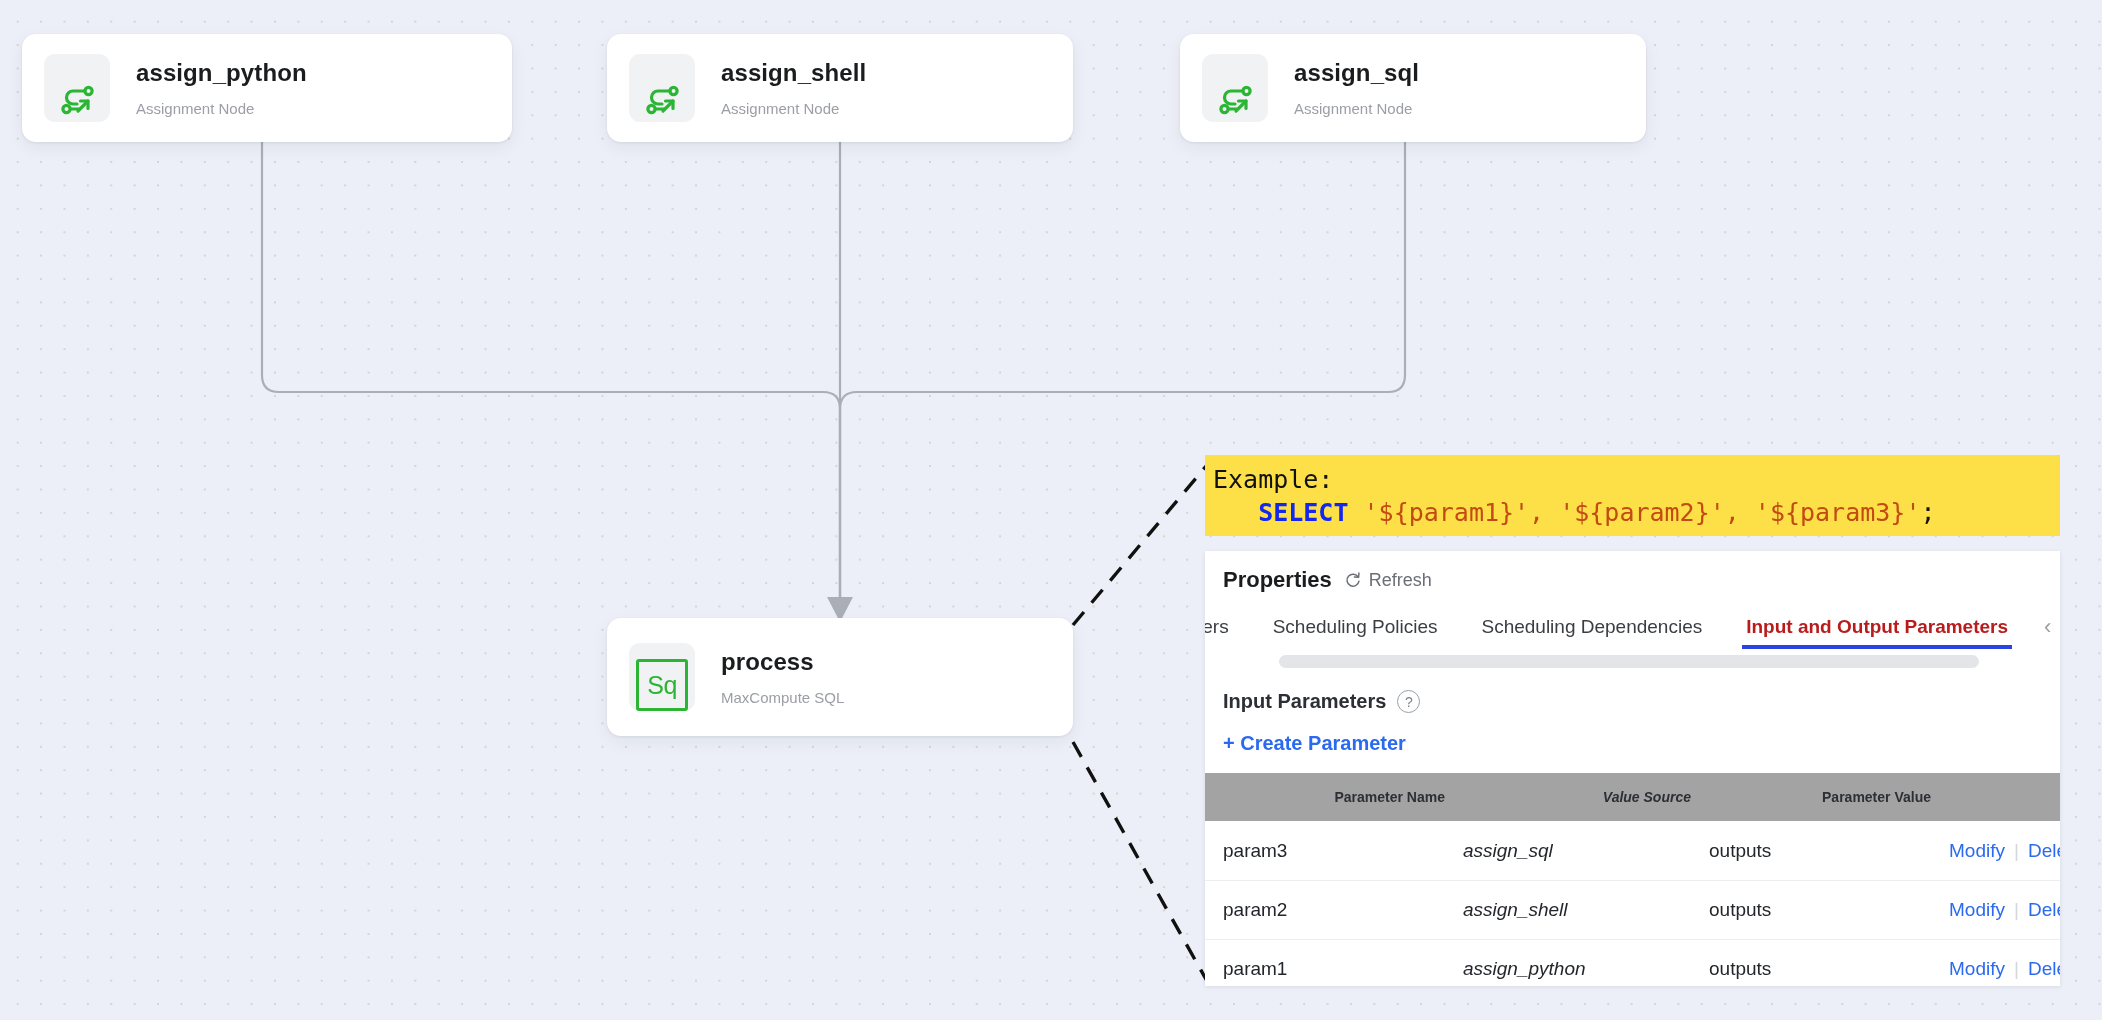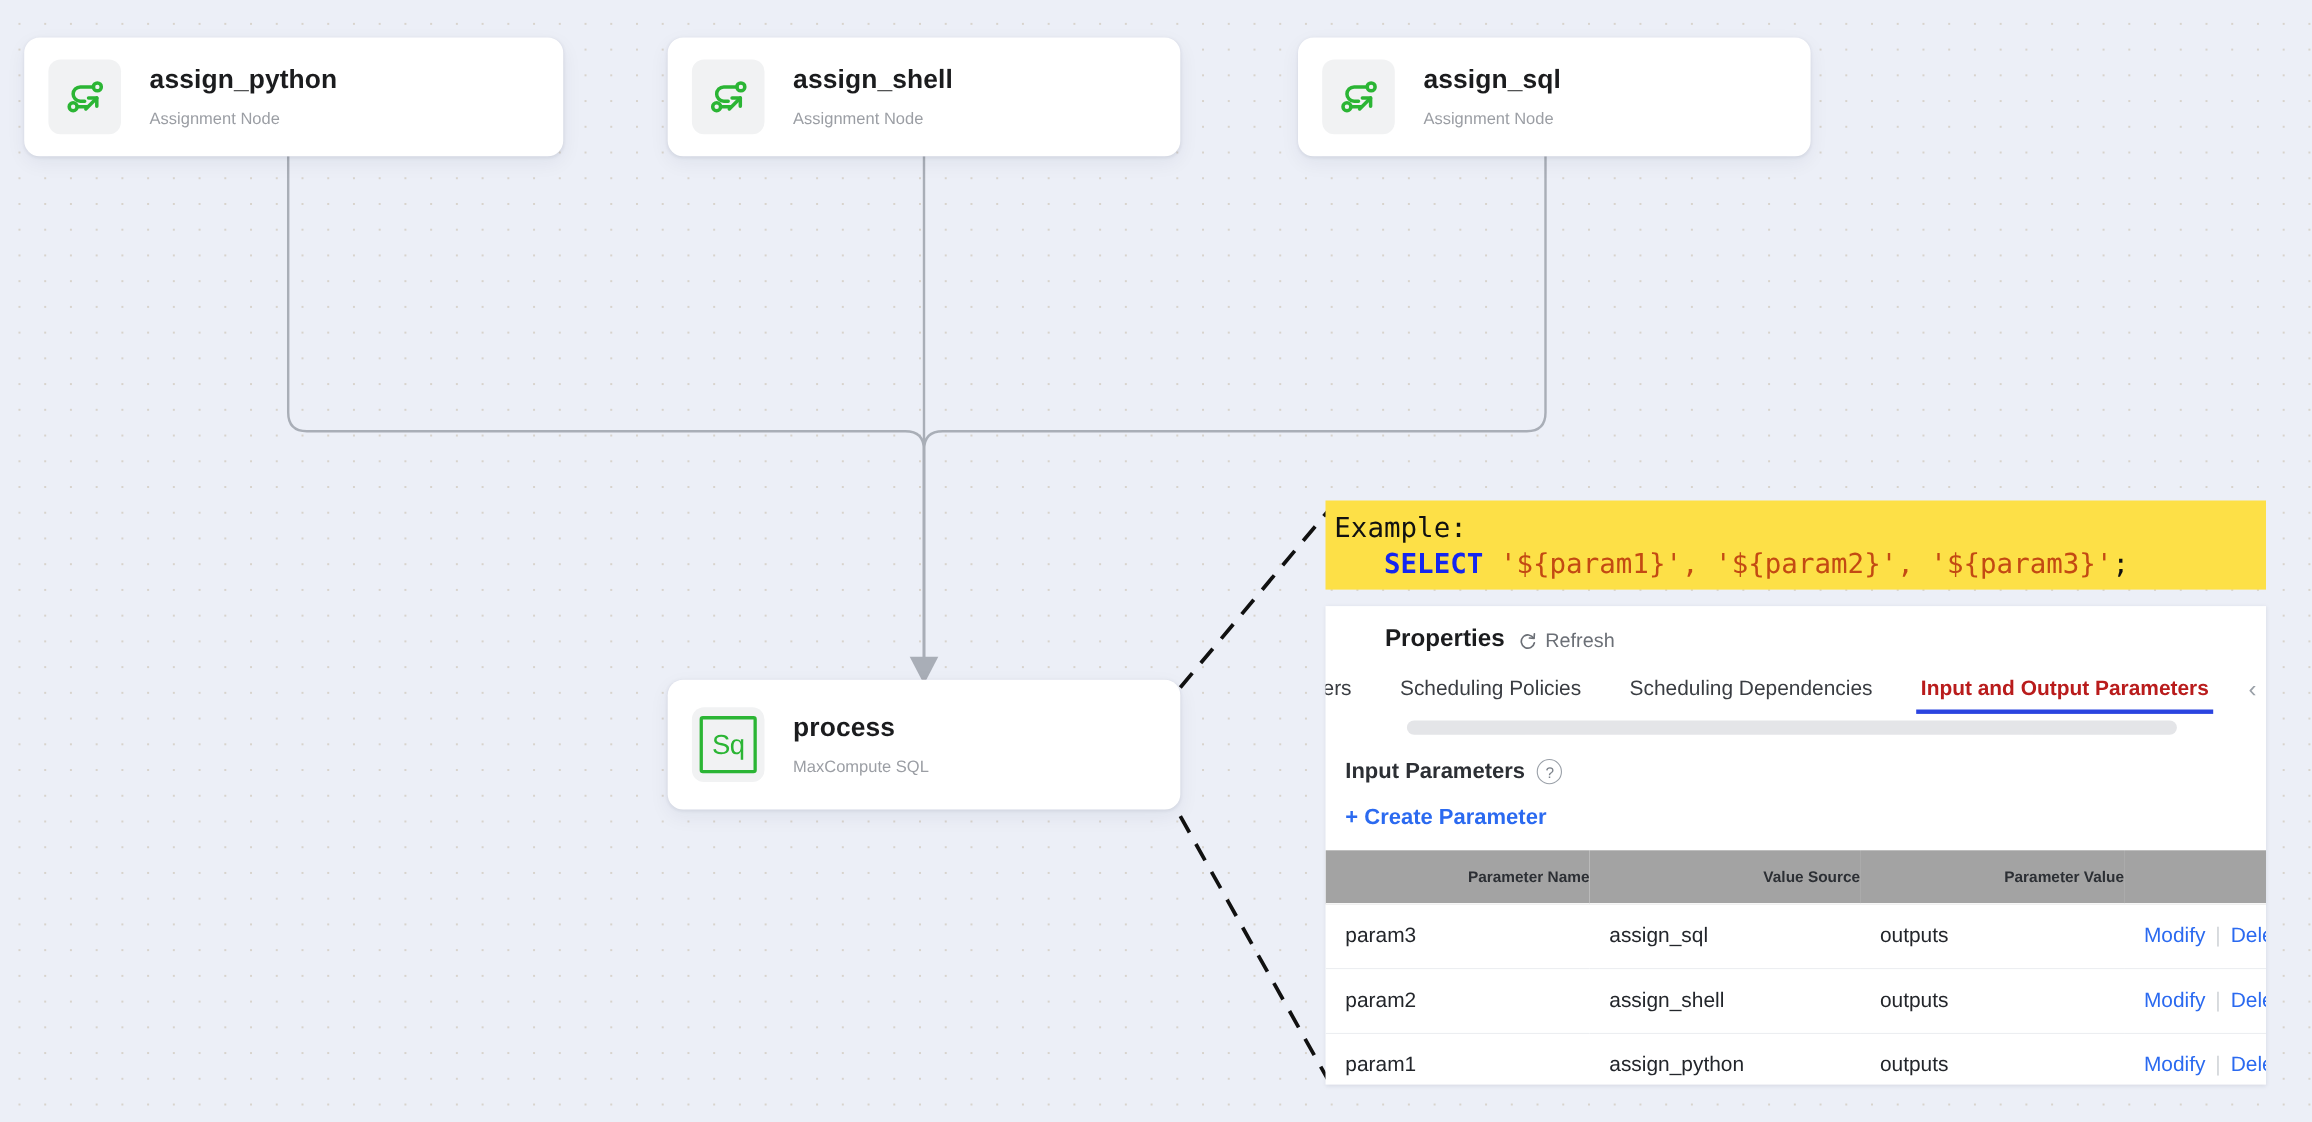--- a/index.html
+++ b/index.html
@@ -26,21 +26,21 @@
     background:#ffffff;
     border-radius:14px;
     box-shadow:0 1px 3px rgba(20,30,60,.08), 0 6px 18px rgba(20,30,60,.06);
     display:flex;align-items:center;
     box-sizing:border-box;
   }
   .node-icon{
     width:66px;height:68px;
     border-radius:11px;
     background:#f1f2f3;
-    display:flex;align-items:center;justify-content:center;
+    display:flex;align-items:flex-end;justify-content:center;
     flex:0 0 auto;
   }
   .node-text{display:flex;flex-direction:column;justify-content:center;}
   .node-title{
     font-size:24px;font-weight:700;color:#1b1c1e;
     letter-spacing:.1px;line-height:1.15;
   }
   .node-sub{
     font-size:15px;color:#9b9ea4;line-height:1.15;margin-top:13px;
   }
@@ -74,23 +74,22 @@
   
   #panel{
     position:absolute;left:1205px;top:551px;width:855px;height:435px;
     background:#ffffff;
     box-shadow:0 1px 4px rgba(20,30,60,.10);
     z-index:4;
     box-sizing:border-box;
     overflow:hidden;
   }
   #panel-head{
-    display:flex;align-items:flex-end;gap:12px;
+    display:flex;align-items:center;gap:12px;
     padding:16px 0 12px 18px;
-    margin-left:36px;
   }
   #panel-title{font-size:22px;font-weight:700;color:#1b1c1e;}
   .refresh{display:flex;align-items:center;gap:7px;color:#6b6f76;font-size:18px;cursor:pointer;}
 
   #tabs{
     position:relative;display:flex;align-items:flex-end;gap:0;
     padding:0 0 0 0;height:44px;
   }
   .tab{
     font-size:19px;color:#3a3d42;padding:0 22px 11px 22px;white-space:nowrap;cursor:pointer;
@@ -125,21 +124,21 @@
   th{
     background:#a3a3a3;color:#2c2f34;font-size:14px;font-weight:700;text-align:right;
     padding:16px 0 16px 18px;
   }
   td{
     font-size:19px;color:#23262b;padding:18px 0 18px 18px;
     border-bottom:1px solid #eceef1;white-space:nowrap;
   }
   tbody tr:first-child td{border-top:1px solid #fff;}
   th:nth-child(1),td:nth-child(1){width:222px;}
-  th:nth-child(2),td:nth-child(2){width:228px;}
+  th:nth-child(2),td:nth-child(2){width:228px;font-style:italic;}
   th:nth-child(3),td:nth-child(3){width:222px;}
   th:nth-child(4),td:nth-child(4){width:183px;}
   .act{color:#2b6af0;cursor:pointer;}
   .act-sep{color:#d3d6da;margin:0 9px;}
 </style>
 </head>
 <body>
 
 <div id="canvas"></div>
 

